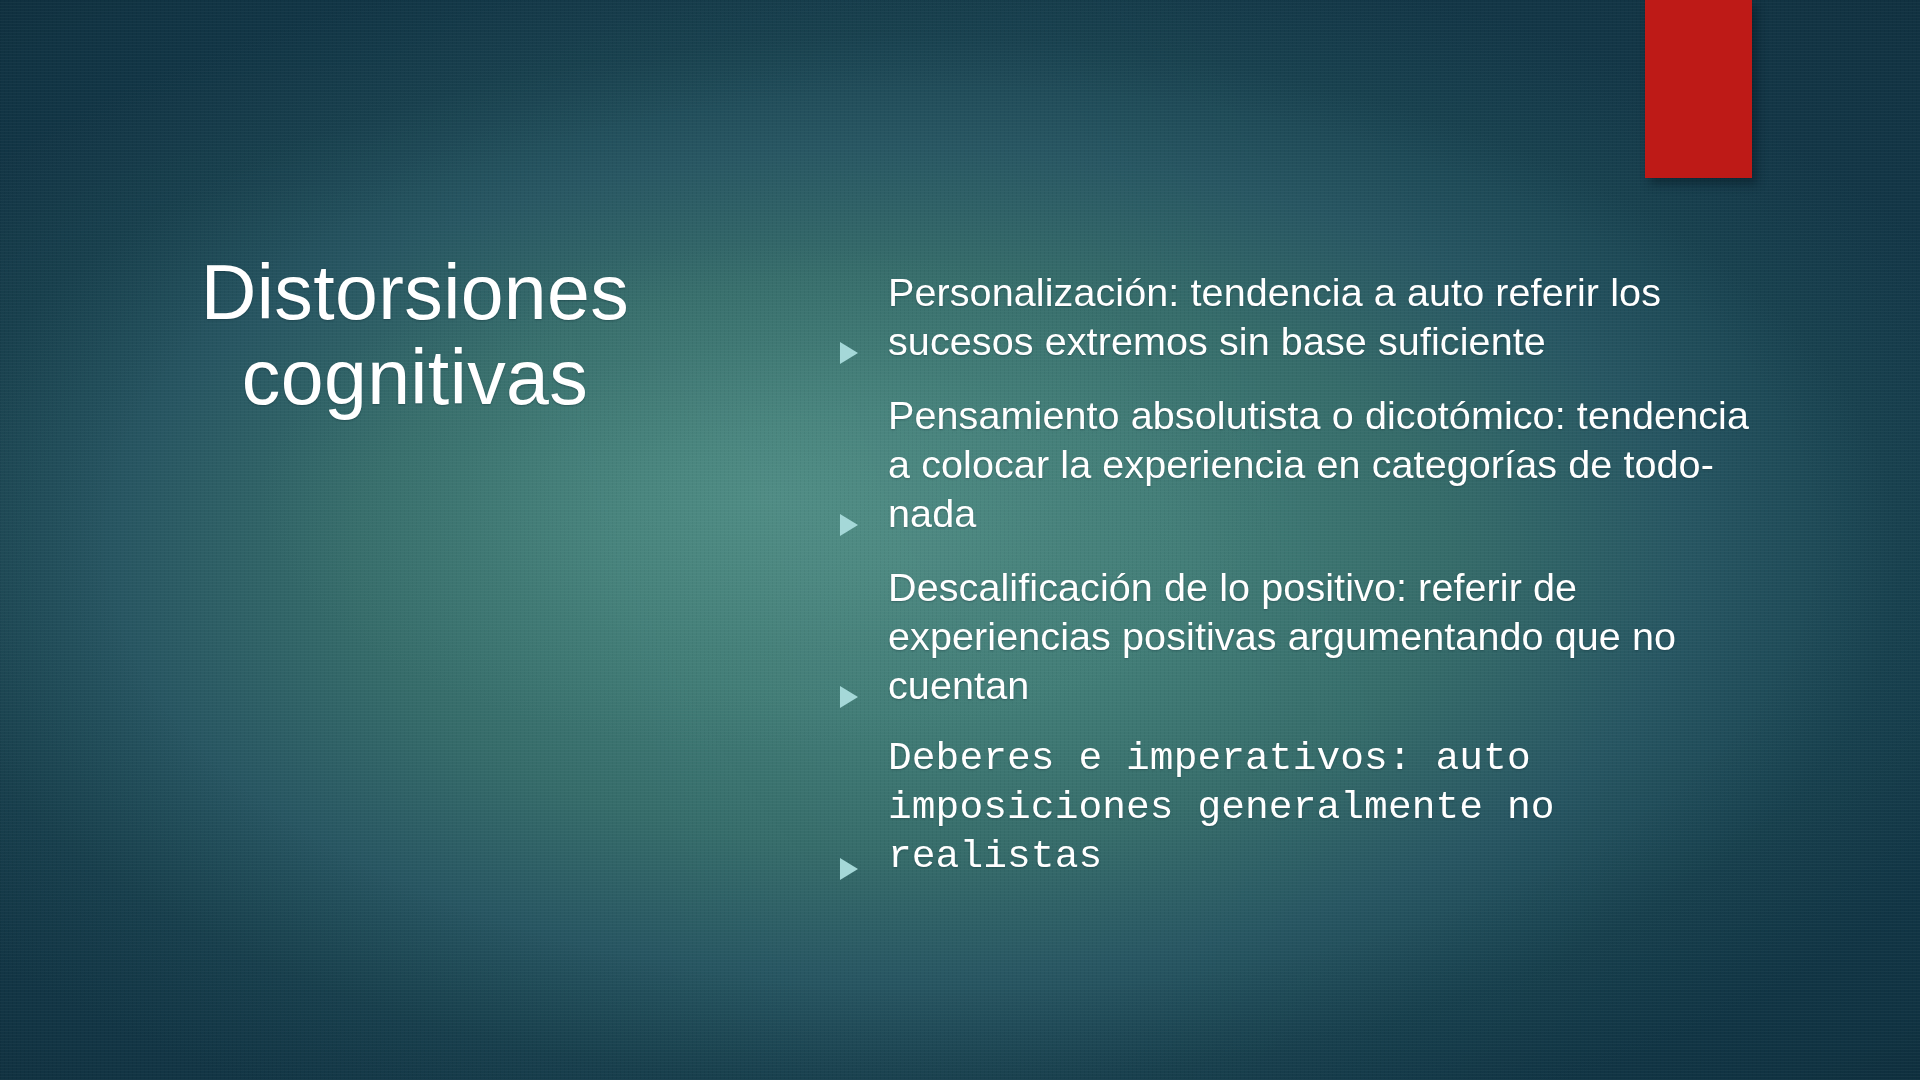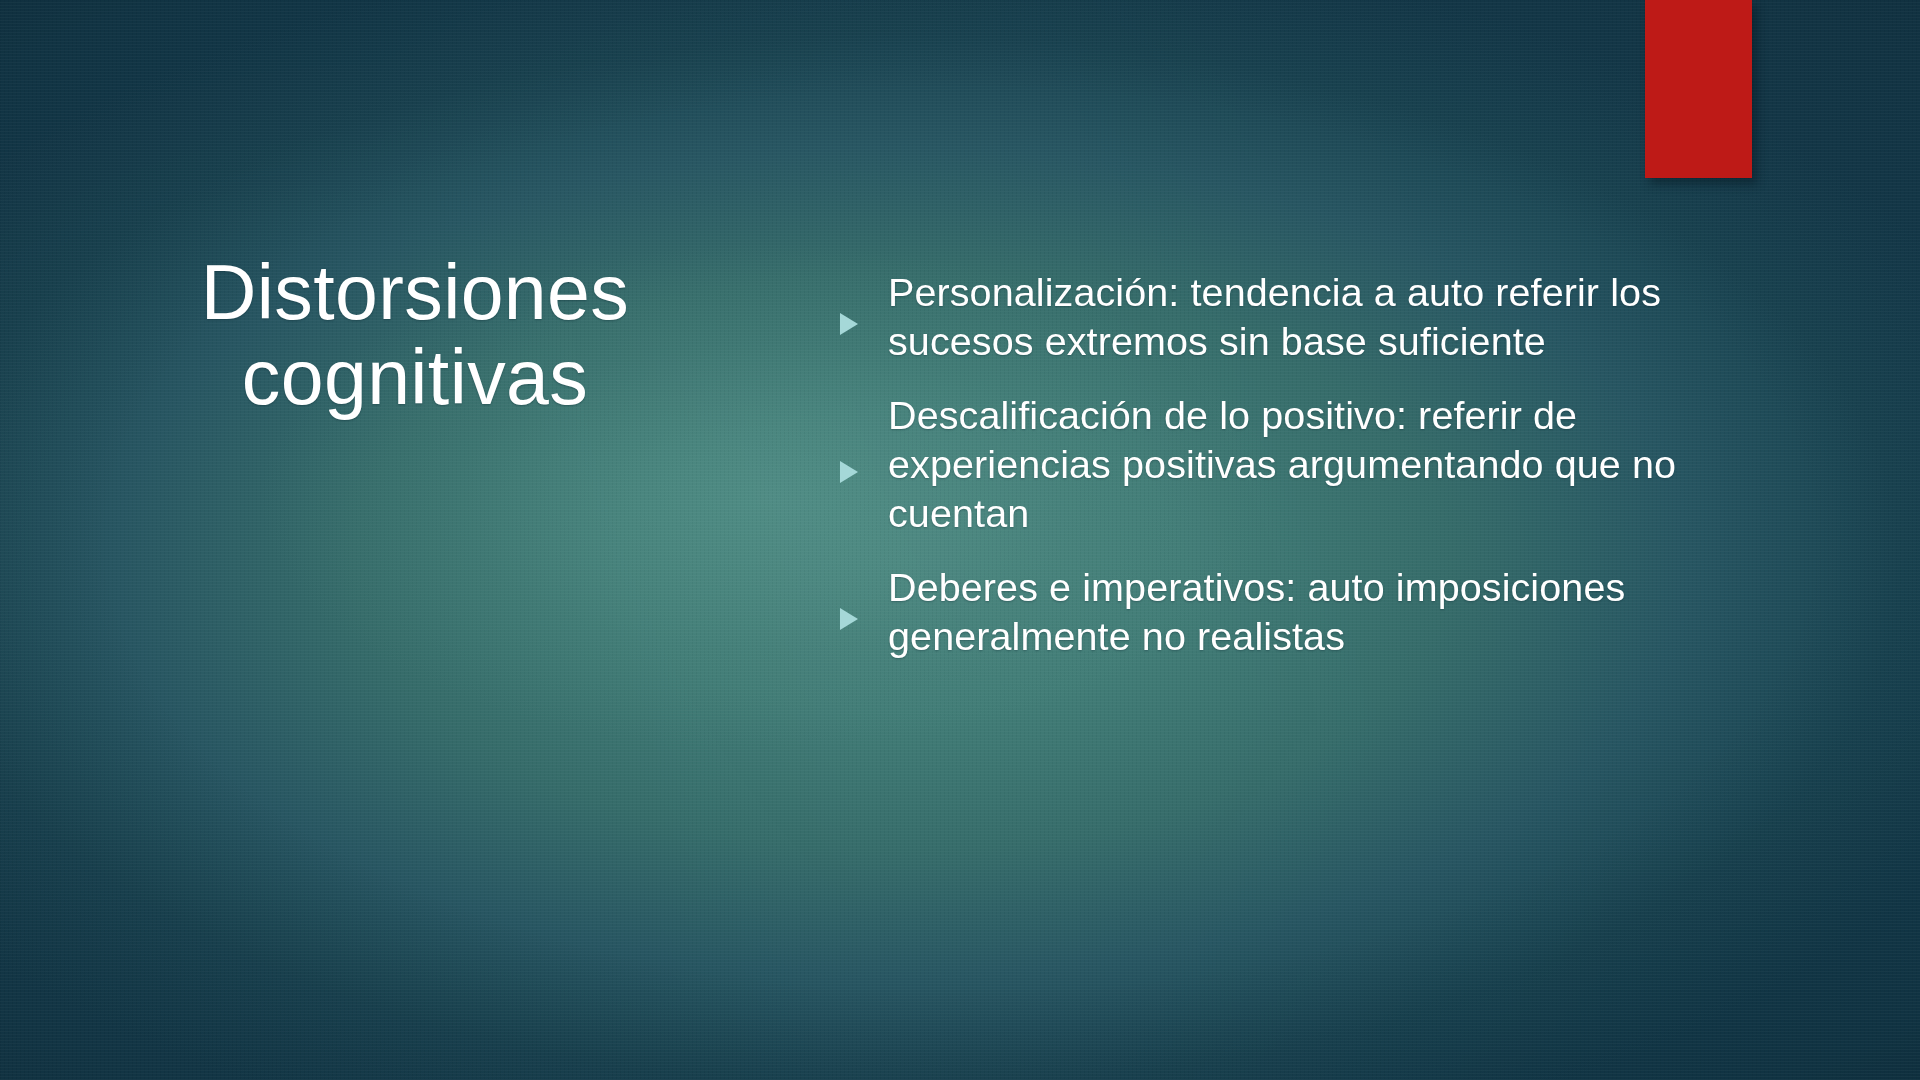--- a/index.html
+++ b/index.html
@@ -89,24 +89,24 @@
 
   
   .body {
     position: absolute;
     left: 836px;
     top: 268px;
     width: 930px;
   }
   .bullet {
     display: flex;
-    align-items: center;
+    align-items: flex-end;
     margin-bottom: 25px;
   }
-  .bullet:last-child { margin-bottom: 4px; }
+  .bullet:last-child { margin-bottom: 4px; font-family: Liberation Mono, monospace; }
 
   .bullet-marker {
     flex: 0 0 auto;
     width: 52px;
     padding-top: 15px;
     line-height: 0;
   }
   .bullet-marker svg { display: block; }
 
   .bullet-text {
@@ -137,20 +137,28 @@
 
     <div class="bullet">
       <span class="bullet-marker">
         <svg width="26" height="26" viewBox="0 0 26 26" aria-hidden="true">
           <polygon points="4,2 4,24 22,13" fill="#a5d8d8"></polygon>
         </svg>
       </span>
       <span class="bullet-text">Personalización: tendencia a auto referir los sucesos extremos sin base suficiente</span>
     </div>
 
+    <div class="bullet">
+      <span class="bullet-marker">
+        <svg width="26" height="26" viewBox="0 0 26 26" aria-hidden="true">
+          <polygon points="4,2 4,24 22,13" fill="#a5d8d8"></polygon>
+        </svg>
+      </span>
+      <span class="bullet-text">Pensamiento absolutista o dicotómico: tendencia a colocar la experiencia en categorías de todo-nada</span>
+    </div>
 
     <div class="bullet">
       <span class="bullet-marker">
         <svg width="26" height="26" viewBox="0 0 26 26" aria-hidden="true">
           <polygon points="4,2 4,24 22,13" fill="#a5d8d8"></polygon>
         </svg>
       </span>
       <span class="bullet-text">Descalificación de lo positivo: referir de experiencias positivas argumentando que no cuentan</span>
     </div>
 

